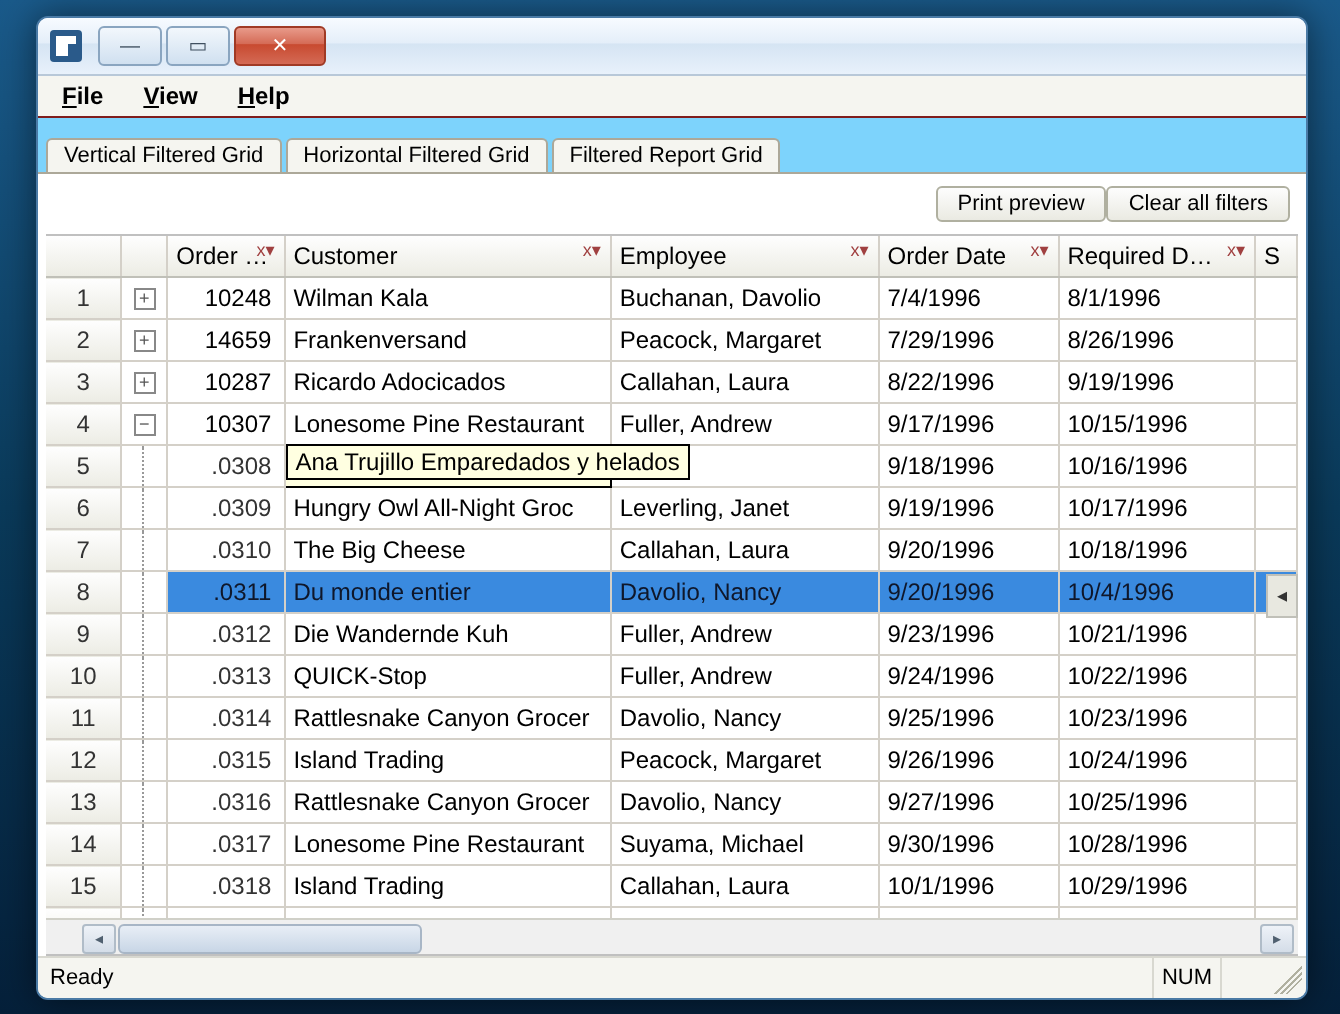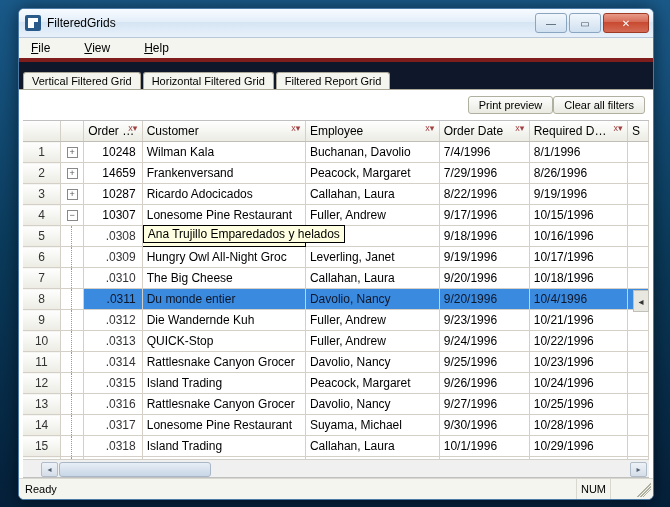--- a/index.html
+++ b/index.html
@@ -70,31 +70,32 @@
     background: linear-gradient(to bottom, #e89a8a 0%, #d46a55 45%, #c84a30 46%, #d46a55 100%);
     color: #fff;
     border-color: #a03a25;
   }
   .menubar {
     height: 20px;
     background: #f5f5f0;
     display: flex;
     align-items: center;
     padding: 0 4px;
-    gap: 18px;
-    border-bottom: 4px solid #7f1d1d;
+    gap: 4px;
+    border-bottom: 1px solid #7f1d1d;
+    font-weight: bold;
   }
   .menuitem {
     padding: 2px 8px;
     cursor: default;
   }
   .menuitem .ul { text-decoration: underline; }
   .tabstrip {
     height: 24px;
-    background: #0f172a;
+    background: #7dd3fc;
     display: flex;
     align-items: flex-end;
     padding: 3px 4px 0 4px;
     border-bottom: 1px solid #aca899;
     gap: 0;
   }
   .tab {
     border: 1px solid #aca899;
     border-bottom: none;
     background: #f5f5f0;
@@ -270,21 +271,20 @@
   col.c-rh{width:36px;} col.c-tr{width:22px;} col.c-oi{width:56px;}
   col.c-cu{width:156px;} col.c-em{width:128px;} col.c-od{width:86px;}
   col.c-rd{width:94px;} col.c-s{width:20px;}
 </style>
 </head>
 <body>
 
 <div class="window">
   <div class="titlebar">
     <div class="appicon"></div>
-    <div class="title">FilteredGrids</div>
     <div class="winbtns">
       <div class="winbtn">—</div>
       <div class="winbtn">▭</div>
       <div class="winbtn close">✕</div>
     </div>
   </div>
 
   <div class="menubar">
     <div class="menuitem"><span class="ul">F</span><span></span>ile</div>
     <div class="menuitem"><span class="ul">V</span>iew</div>

